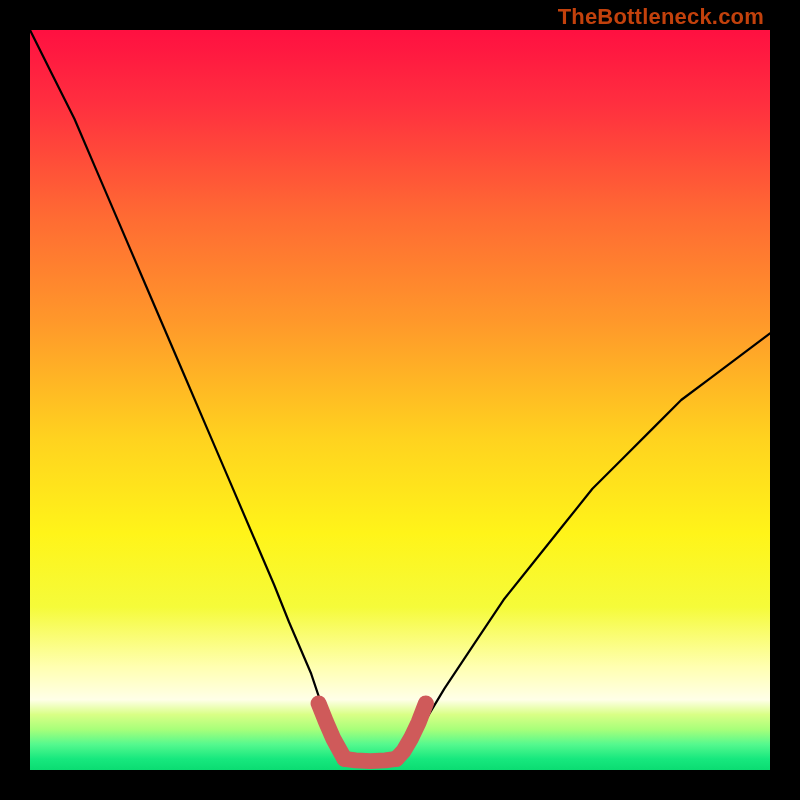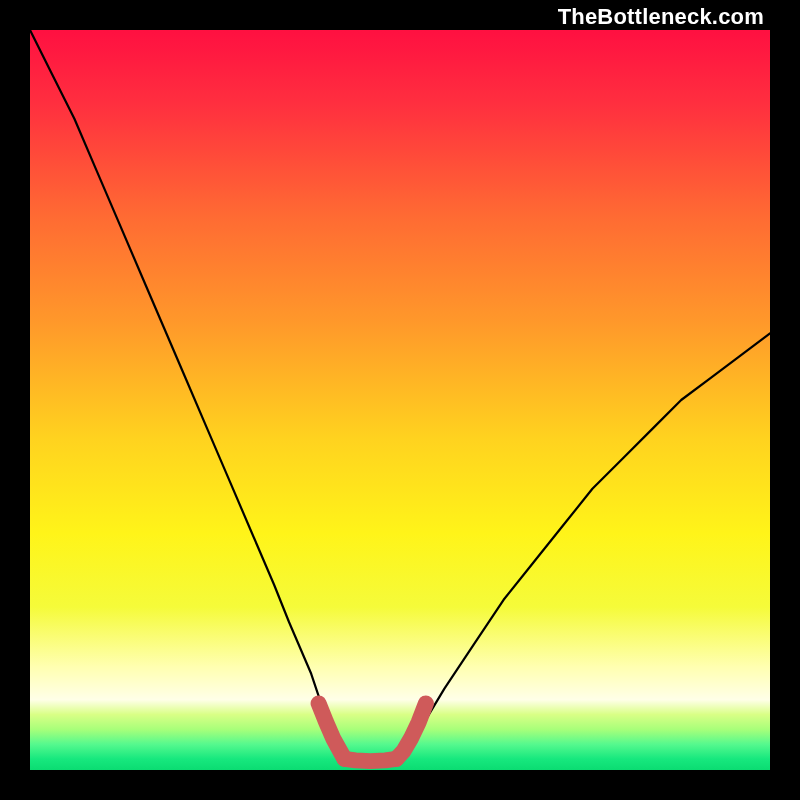--- a/index.html
+++ b/index.html
@@ -21,21 +21,21 @@
     position: absolute;
     left: 30px;
     top: 30px;
     width: 740px;
     height: 740px;
   }
   .watermark {
     position: absolute;
     top: 4px;
     right: 36px;
-    color: #ffffff;
+    color: #c2410c;
     font-size: 22px;
     font-weight: 600;
     letter-spacing: 0.2px;
     user-select: none;
   }
   svg { display: block; }
 </style>
 </head>
 <body>
 

